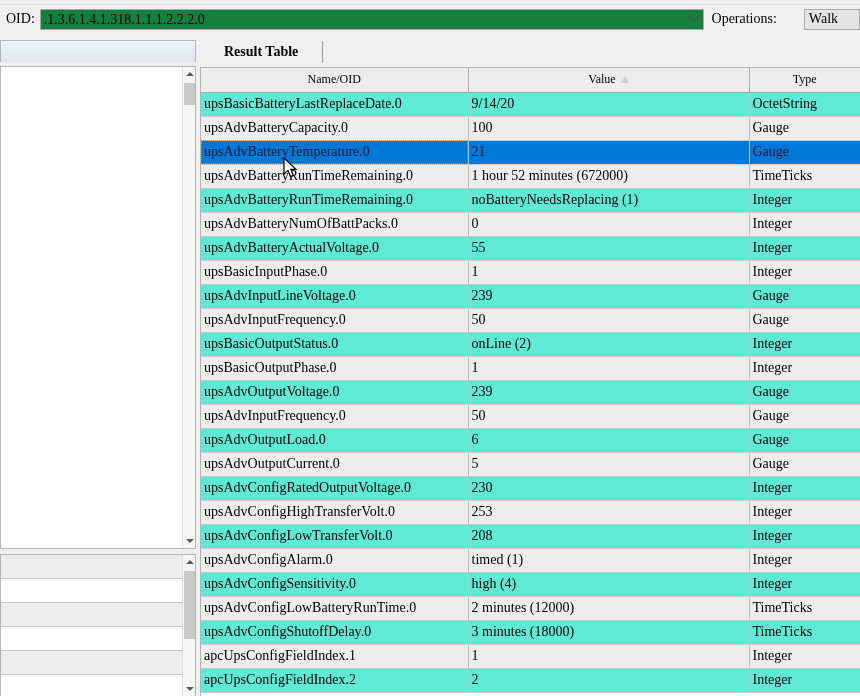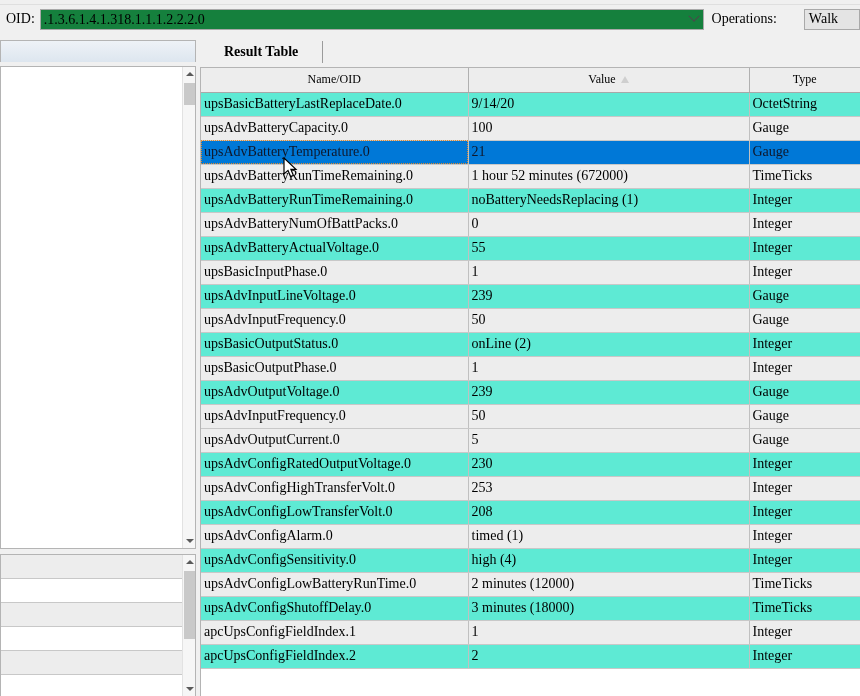--- a/index.html
+++ b/index.html
@@ -454,20 +454,25 @@
           <tr class="row-odd">
             <td>upsAdvOutputVoltage.0</td>
             <td>239</td>
             <td>Gauge</td>
           </tr>
           <tr class="row-even">
             <td>upsAdvInputFrequency.0</td>
             <td>50</td>
             <td>Gauge</td>
           </tr>
+          <tr class="row-odd">
+            <td>upsAdvOutputLoad.0</td>
+            <td>6</td>
+            <td>Gauge</td>
+          </tr>
           <tr class="row-even">
             <td>upsAdvOutputCurrent.0</td>
             <td>5</td>
             <td>Gauge</td>
           </tr>
           <tr class="row-odd">
             <td>upsAdvConfigRatedOutputVoltage.0</td>
             <td>230</td>
             <td>Integer</td>
           </tr>

